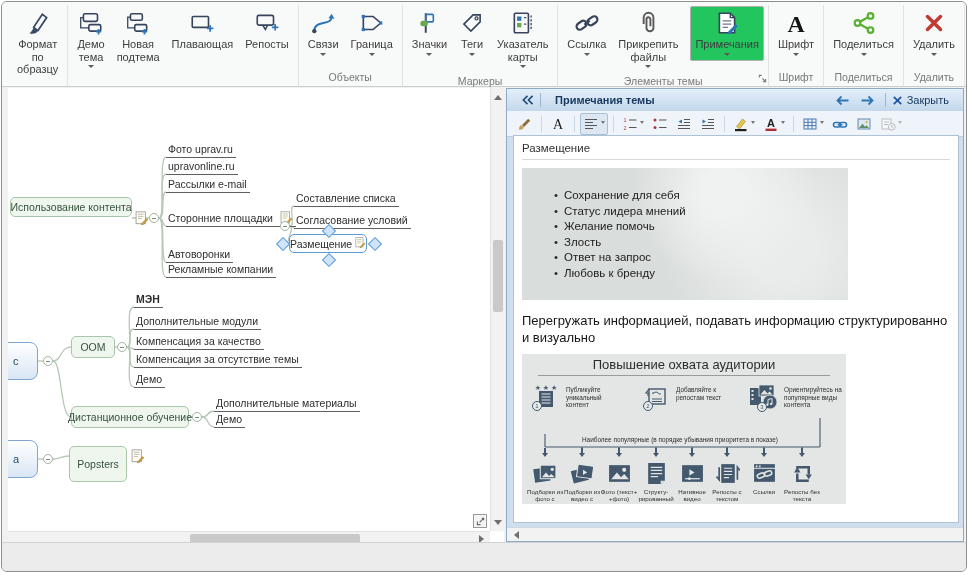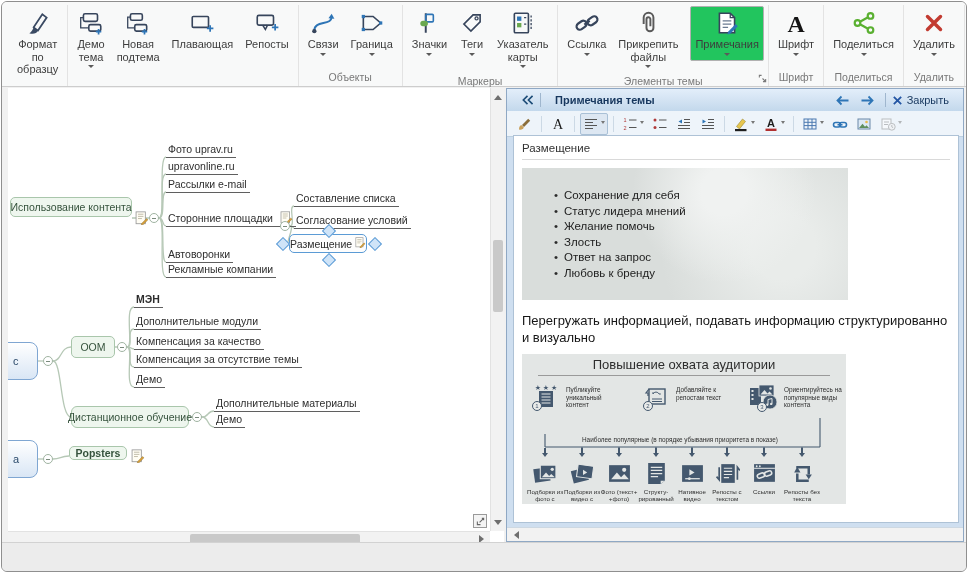--- a/index.html
+++ b/index.html
@@ -417,32 +417,32 @@
         <span>ООМ</span>
       </div>
       <div class="minus" style="left:109px;top:254px;"></div>
 
       <span class="u" style="left:126px;top:204px;font-weight:bold;">МЭН</span>
       <span class="u" style="left:126px;top:226px;">Дополнительные модули</span>
       <span class="u" style="left:126px;top:246px;">Компенсация за качество</span>
       <span class="u" style="left:126px;top:264px;">Компенсация за отсутствие темы</span>
       <span class="u" style="left:126px;top:284px;">Демо</span>
 
-      <div class="gbox" style="left:63px;top:318px;width:118px;height:22px;border-radius:6px;">
+      <div class="gbox" style="left:63px;top:318px;width:118px;height:22px;">
         <span>Дистанционное обучение</span>
       </div>
       <div class="minus" style="left:184px;top:324px;"></div>
       <span class="u" style="left:206px;top:308px;">Дополнительные материалы</span>
       <span class="u" style="left:206px;top:324px;">Демо</span>
 
       <div class="cutbox" style="left:-12px;top:352px;width:42px;height:38px;">
         <span>а</span>
       </div>
       <div class="minus" style="left:35px;top:366px;"></div>
-      <div class="gbox" style="left:61px;top:358px;width:58px;height:14px;font-weight:bold;">
+      <div class="gbox" style="left:61px;top:358px;width:58px;height:36px;">
         <span>Popsters</span>
       </div>
       <span class="mapnote" style="left:123px;top:361px;">
         <svg viewBox="0 0 13 13">
               <rect x="1" y="0.8" width="8.6" height="11" fill="#fffdf4" stroke="#9a9a9a" stroke-width="0.8"></rect>
               <path d="M2.8 3h5M2.8 5h5M2.8 7h3.6" stroke="#b9b39f" stroke-width="0.8"></path>
               <path d="M6.4 11.4 10.8 7 12 8.2 7.6 12.6 5.8 13z" fill="#d9a13a" stroke="#8a6a2a" stroke-width="0.4"></path>
             </svg>
       </span>
     </div>

